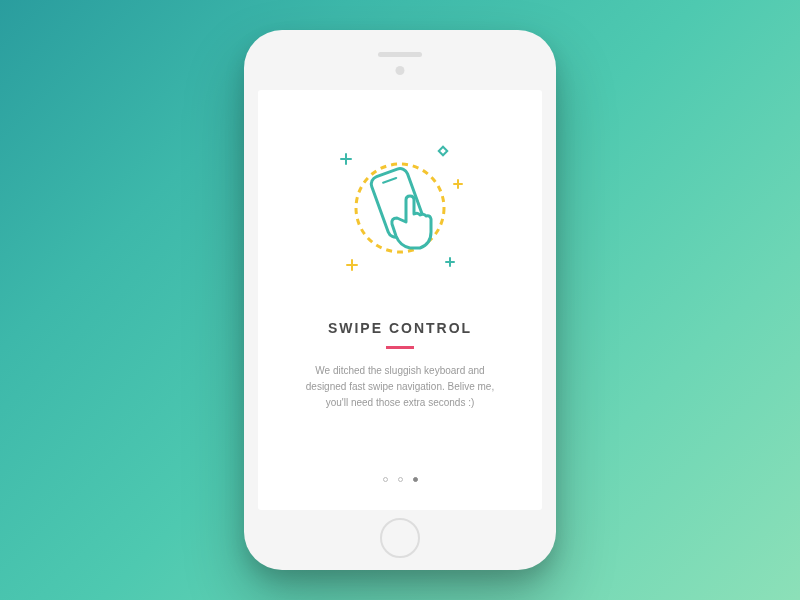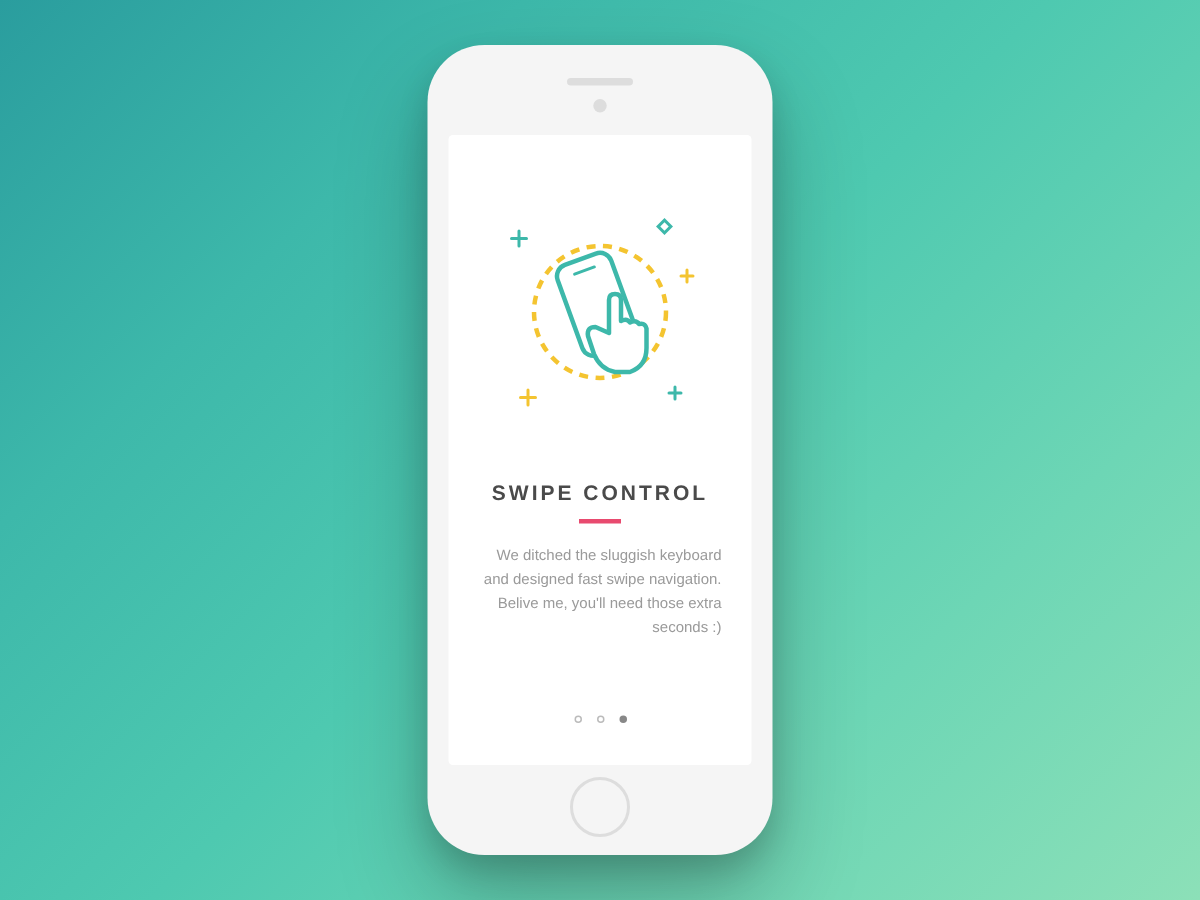--- a/index.html
+++ b/index.html
@@ -7,21 +7,21 @@
   width: 800px;
   height: 600px;
   background: linear-gradient(135deg, #2a9d9e 0%, #3db8aa 25%, #4ec9b0 50%, #6dd6b5 75%, #8ce0b8 100%);
   display: flex;
   align-items: center;
   justify-content: center;
   font-family: -apple-system, BlinkMacSystemFont, "Segoe UI", sans-serif;
   overflow: hidden;
 }
 .phone-frame {
-  width: 230px;
+  width: 312px;
   height: 540px;
   background: #f5f5f5;
   border-radius: 38px;
   padding: 60px 14px 60px 14px;
   box-shadow: 0 30px 60px rgba(0,0,0,0.25), 0 10px 20px rgba(0,0,0,0.15);
   position: relative;
 }
 .phone-frame::before {
   content: '';
   position: absolute;
@@ -83,21 +83,21 @@
 .underline {
   width: 28px;
   height: 3px;
   background: #e84a6f;
   margin: 10px auto 14px auto;
 }
 .description {
   font-size: 10px;
   line-height: 1.6;
   color: #9a9a9a;
-  text-align: right;
+  text-align: center;
   max-width: 190px;
 }
 .pagination {
   display: flex;
   gap: 10px;
   margin-top: auto;
   margin-bottom: 8px;
 }
 .dot {
   width: 5px;

